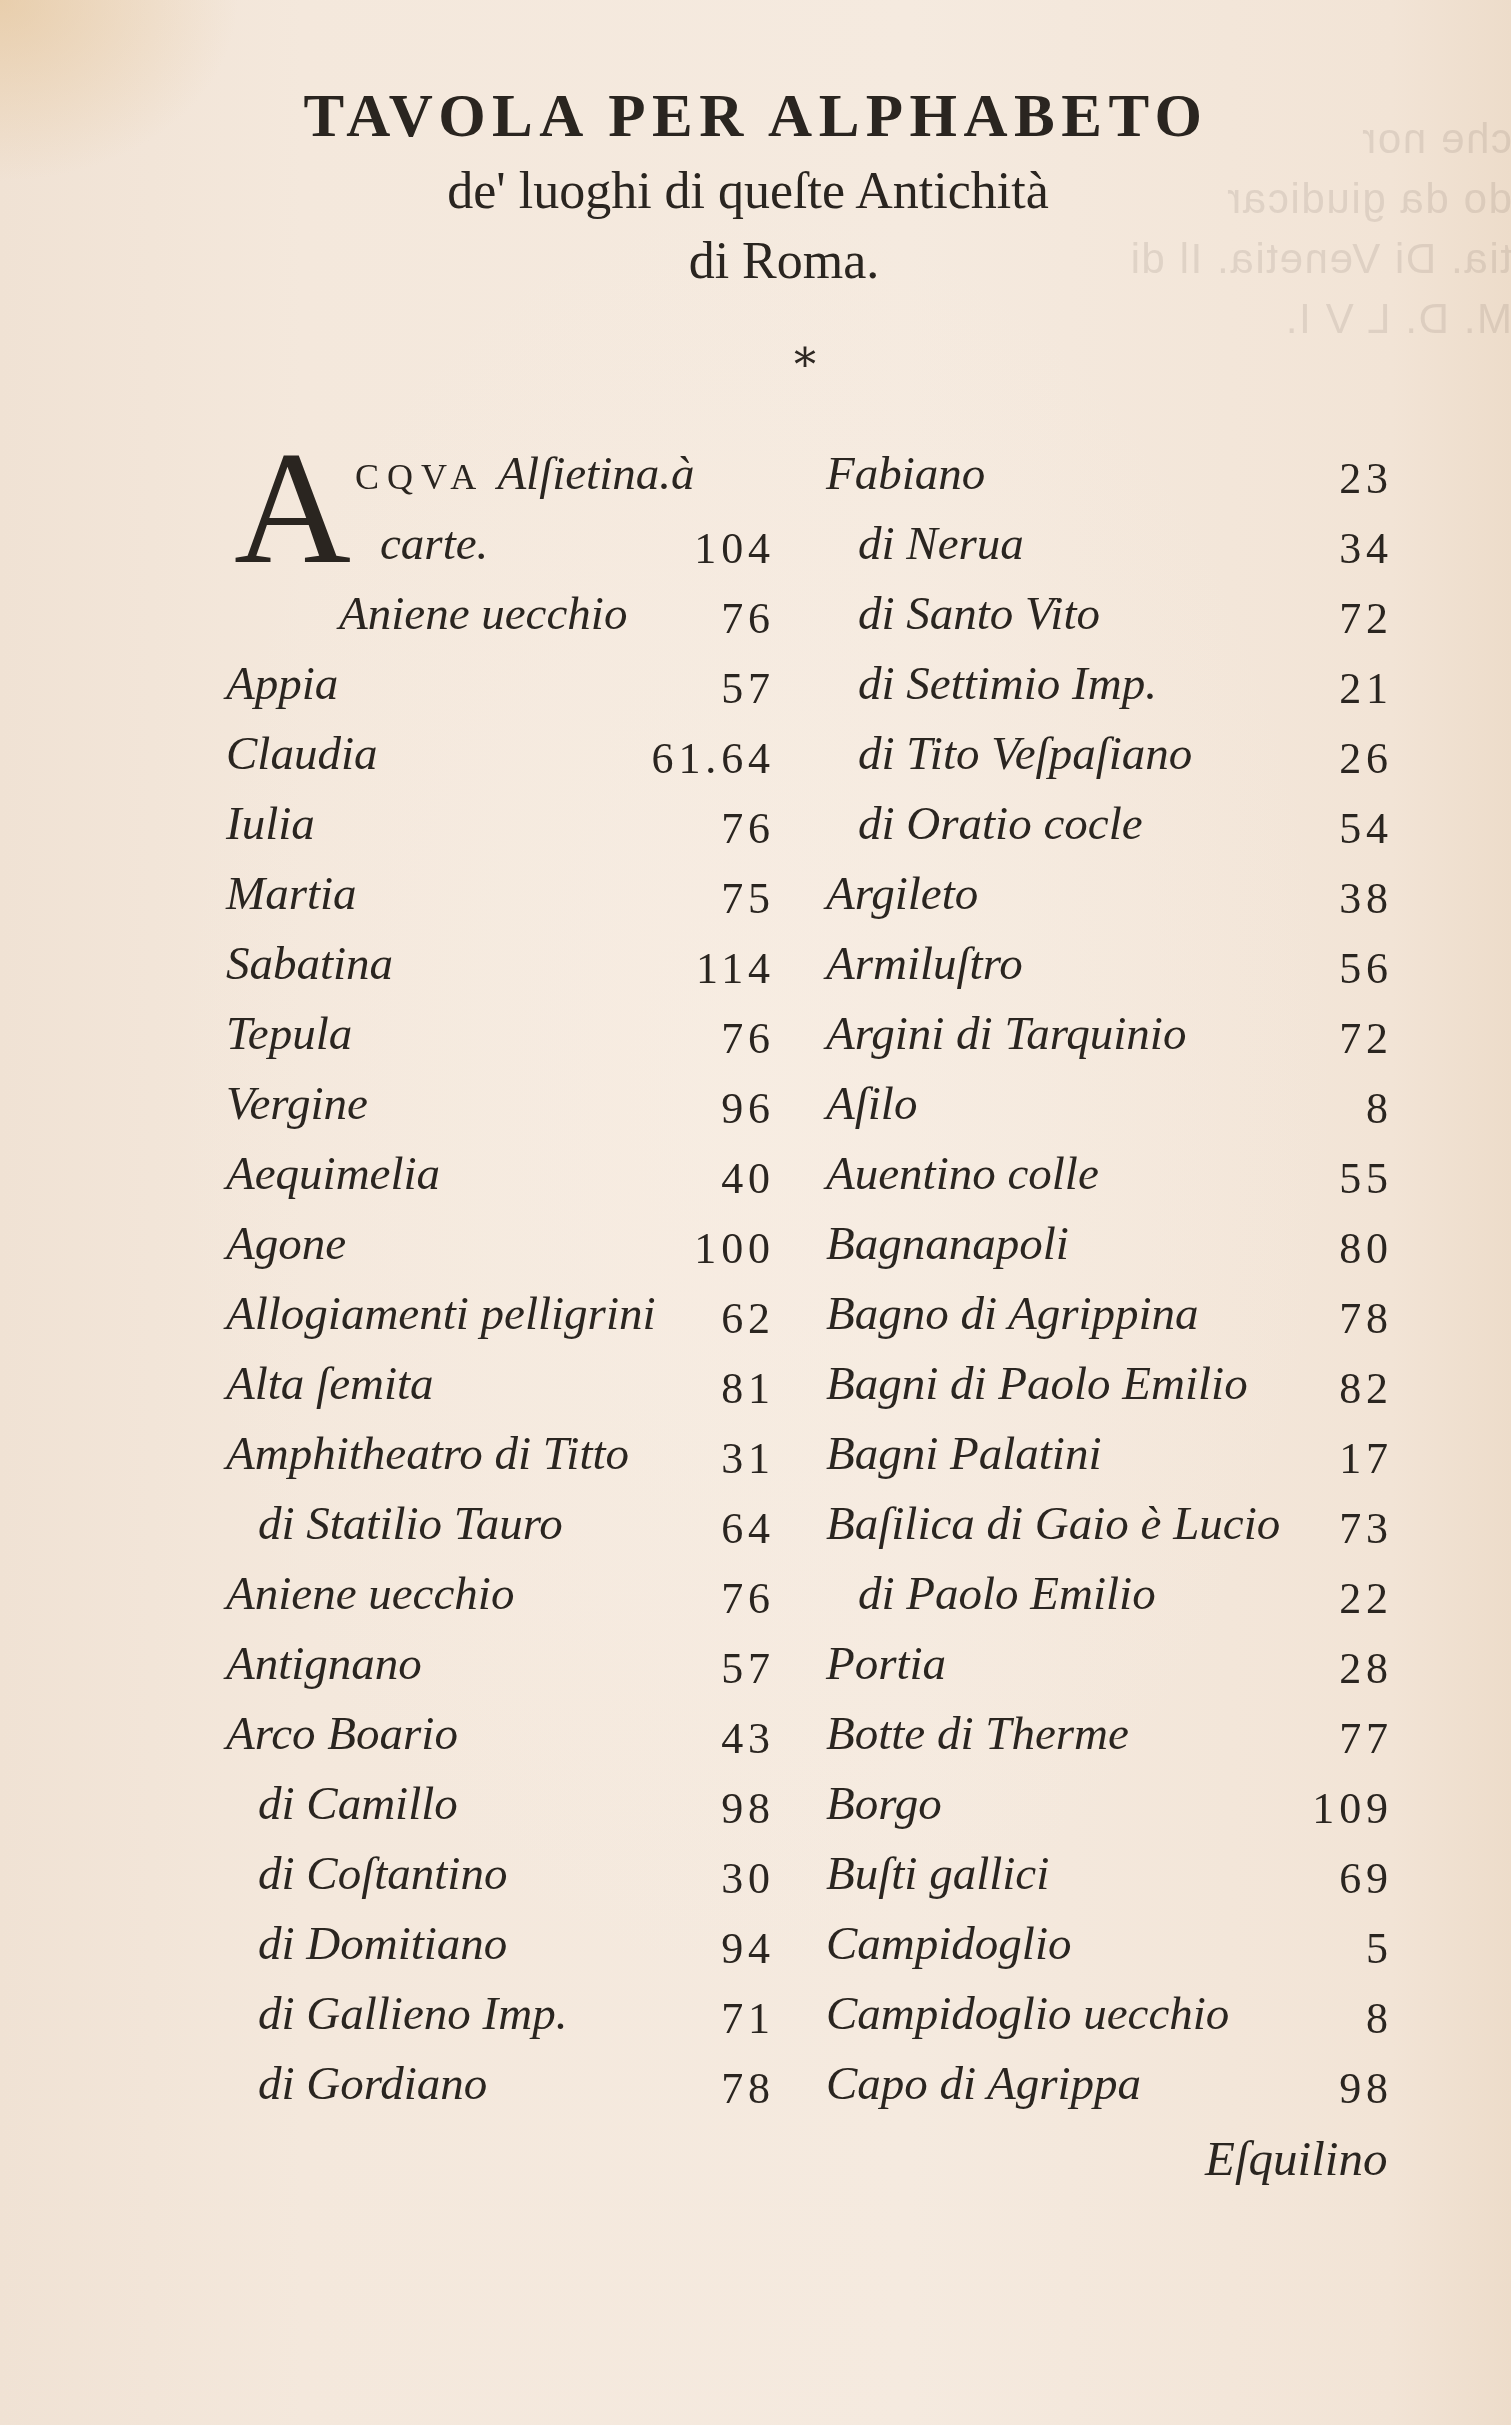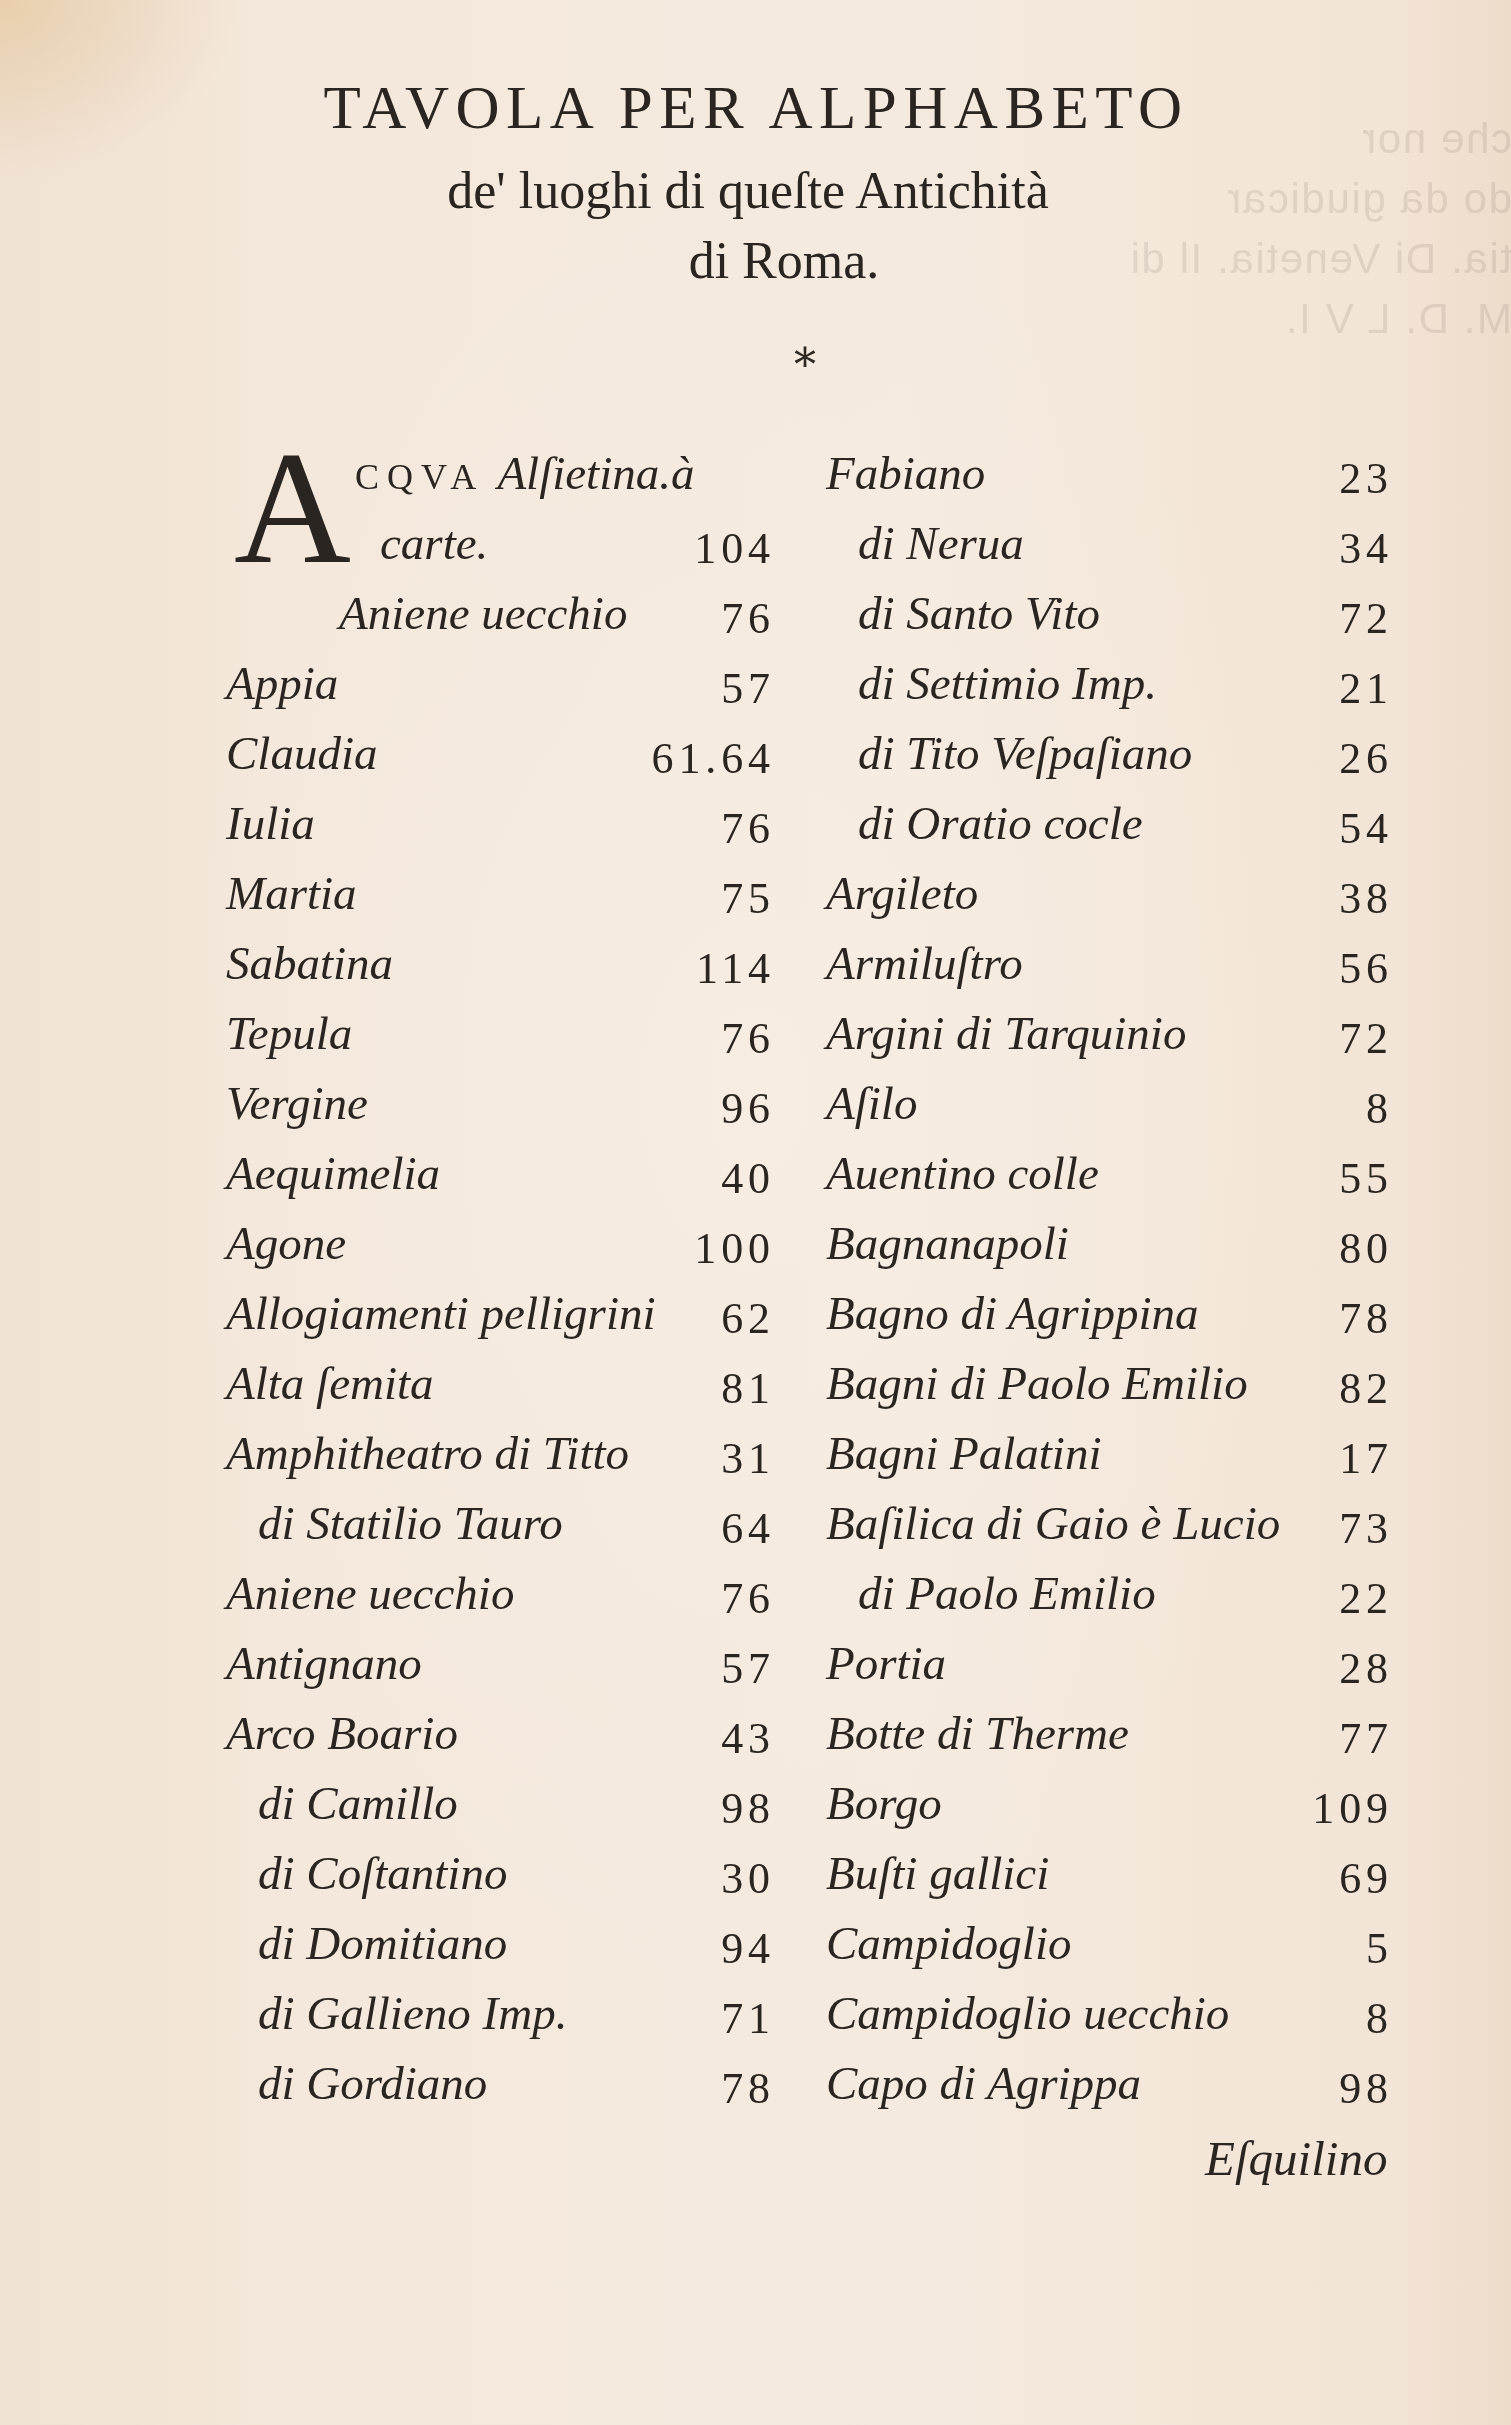--- a/index.html
+++ b/index.html
@@ -38,25 +38,25 @@
       transform: scaleX(-1);
       transform-origin: center;
     }
     .header {
       position: absolute;
       left: 0;
       width: 1512px;
       text-align: center;
     }
     .title-line-1 {
-      top: 74px;
+      top: 82px;
       font-size: 61px;
       letter-spacing: 6.5px;
       line-height: 68px;
-      font-weight: normal;
+      font-weight: bold;
     }
     .title-line-2 {
       top: 162px;
       font-size: 52px;
       line-height: 58px;
       left: -8px;
     }
     .title-line-3 {
       top: 232px;
       font-size: 52px;

